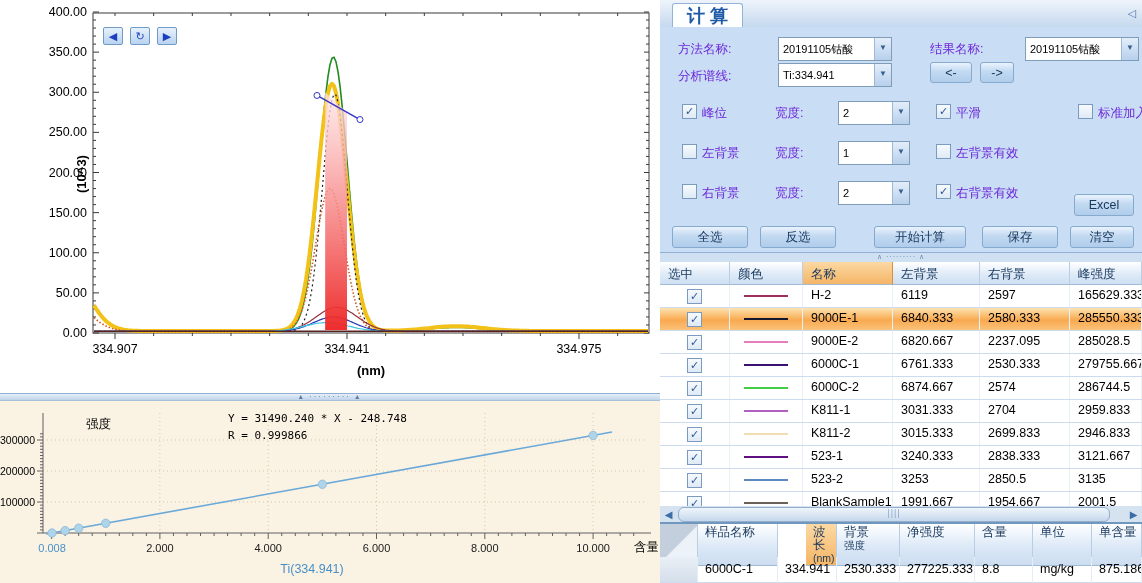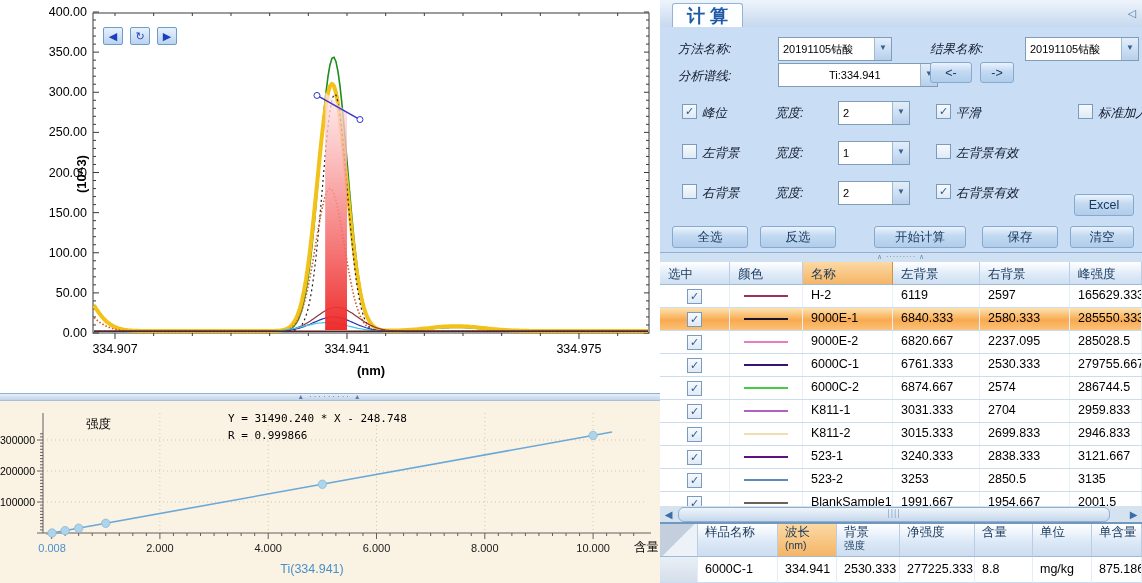--- a/index.html
+++ b/index.html
@@ -11,21 +11,21 @@
        border-top:1px solid #8fb0d2;border-bottom:1px solid #7fa2c8;text-align:center;line-height:5px;color:#5f7ea2;font-size:8px;letter-spacing:2px;}
   #calib-panel{position:absolute;left:0;top:400px;width:660px;height:183px;background:#faf3e4;border-right:1px solid #8fb0d2;border-top:1px solid #a8c2de;}
   .chart-btn{position:absolute;width:20px;height:18px;border:1px solid #6f9bc8;border-radius:2px;
        background:linear-gradient(#e7f1fc,#b9d3ef);color:#1c3fbf;font-size:11px;line-height:16px;text-align:center;cursor:pointer;padding:0;}
   
   #tabbar{position:absolute;left:660px;top:0;width:482px;height:27px;background:linear-gradient(#eef4fb,#c6d9ef);border-bottom:1px solid #95b3d7;}
   #tab-calc{position:absolute;left:12px;top:3px;height:24px;padding:0 14px;background:#fdfeff;border:1px solid #95b3d7;border-bottom:none;
        border-radius:3px 3px 0 0;color:#1f5aa8;font-weight:bold;font-size:18px;line-height:24px;}
   #tab-collapse{position:absolute;right:6px;top:7px;color:#4a6fa5;font-size:11px;cursor:pointer;}
   #ctrl{position:absolute;left:660px;top:27px;width:482px;height:225px;background:#c9def5;}
-  .lbl{position:absolute;color:#0f172a;font-size:12.5px;white-space:nowrap;font-style:italic;}
+  .lbl{position:absolute;color:#6d28d9;font-size:12.5px;white-space:nowrap;}
   .combo{position:absolute;height:22px;background:#fff;border:1px solid #7f9db9;display:flex;align-items:center;}
   .combo .val{flex:1;padding:0 4px;font-size:11px;color:#000;white-space:nowrap;overflow:hidden;}
   .combo .arrow{width:16px;height:100%;background:linear-gradient(#e4eefa,#b7d0ec);border-left:1px solid #9cb8d4;
        color:#36618f;font-size:8px;text-align:center;line-height:20px;cursor:pointer;}
   .btn{position:absolute;border:1px solid #85a9cf;border-radius:3px;background:linear-gradient(#eaf3fd,#c2d9f1 45%,#b0cdeb);
        color:#16365c;font-size:12.5px;text-align:center;cursor:pointer;font-family:inherit;}
   .cb{position:absolute;width:13px;height:13px;border:1px solid #7b9ac0;background:linear-gradient(#f6fafd,#dfeaf5);
        font-size:11px;font-weight:bold;color:#2b579a;line-height:12px;text-align:center;cursor:pointer;}
   
   #rtable{position:absolute;left:660px;top:252px;width:482px;height:270px;background:#fff;border-top:1px solid #8fb0d2;}
@@ -44,21 +44,21 @@
   .sw{width:44px;height:0;border-top-width:2px;border-top-style:solid;}
   #rt-scroll{position:absolute;left:0;top:253px;width:482px;height:17px;background:#d5e2f0;display:flex;align-items:center;}
   .sc-arrow{width:17px;height:17px;color:#3a6ea5;font-size:10px;text-align:center;line-height:17px;cursor:pointer;}
   #sc-thumb{height:13px;flex:0 0 430px;margin:0 1px;background:linear-gradient(#eff5fb,#c6d8ec);border:1px solid #93aecd;border-radius:6px;
        text-align:center;line-height:11px;color:#8aa6c6;font-size:9px;letter-spacing:1px;cursor:grab;}
   
   #dtable{position:absolute;left:660px;top:522px;width:482px;height:61px;background:#fff;border-top:2px solid #7097bd;}
   .dt-head{position:absolute;left:0;top:0;width:482px;height:33px;display:grid;grid-template-columns:38px 80px 59px 63px 75px 58px 59px 1fr;}
   .dt-head>div{background:linear-gradient(#ffffff,#d9e7f6 60%,#cdddf0);border-right:1px solid #b9cde4;border-bottom:1px solid #9ebad6;
        color:#16365c;font-size:12.5px;padding-top:2px;padding-left:7px;line-height:13px;}
-  .dt-head>div.sorted{background:linear-gradient(#fbd9a4,#f5b566);}
+  .dt-head>div.sorted{background:linear-gradient(#fbd9a4,#f5b566);margin-left:28px;}
   .dt-head .sub{font-size:10.5px;}
   .dt-head>div.corner{background:linear-gradient(135deg,#c3cfdc 49%,#edf2f8 51%);padding:0;}
   .dt-row{position:absolute;left:0;top:33px;width:482px;height:26px;display:grid;grid-template-columns:38px 80px 59px 63px 75px 58px 59px 1fr;}
   .dt-row>div{border-right:1px solid #e4edf6;border-bottom:1px solid #ccdcee;font-size:12.5px;padding:5px 0 0 7px;white-space:nowrap;overflow:hidden;}
   .dt-row>div.corner{background:linear-gradient(#e9eff6,#d4dfeb);padding:0;}
   svg text{font-family:"Liberation Sans","DejaVu Sans",sans-serif;}
   svg text.mono{font-family:"DejaVu Sans Mono",monospace;}
 </style>
 </head>
 <body>
@@ -344,21 +344,21 @@
       <div class="val">20191105钴酸</div>
       <div class="arrow">▼</div>
     </div>
     <div class="lbl" style="left:270px;top:14px;">结果名称:</div>
     <div class="combo" style="left:365px;top:10px;width:112px;">
       <div class="val">20191105钴酸</div>
       <div class="arrow">▼</div>
     </div>
 
     <div class="lbl" style="left:18px;top:41px;">分析谱线:</div>
-    <div class="combo" style="left:118px;top:36px;width:112px;padding-left:46px;">
+    <div class="combo" style="left:118px;top:36px;width:112px;">
       <div class="val">Ti:334.941</div>
       <div class="arrow">▼</div>
     </div>
     <button class="btn" style="left:270px;top:35px;width:42px;height:21px;">&lt;-</button>
     <button class="btn" style="left:320px;top:35px;width:34px;height:21px;">-&gt;</button>
 
     <div class="cb" style="left:22px;top:77px;">✓</div>
     <div class="lbl" style="left:42px;top:78px;">峰位</div>
     <div class="lbl" style="left:115px;top:78px;">宽度:</div>
     <div class="combo" style="left:178px;top:74px;width:70px;">

